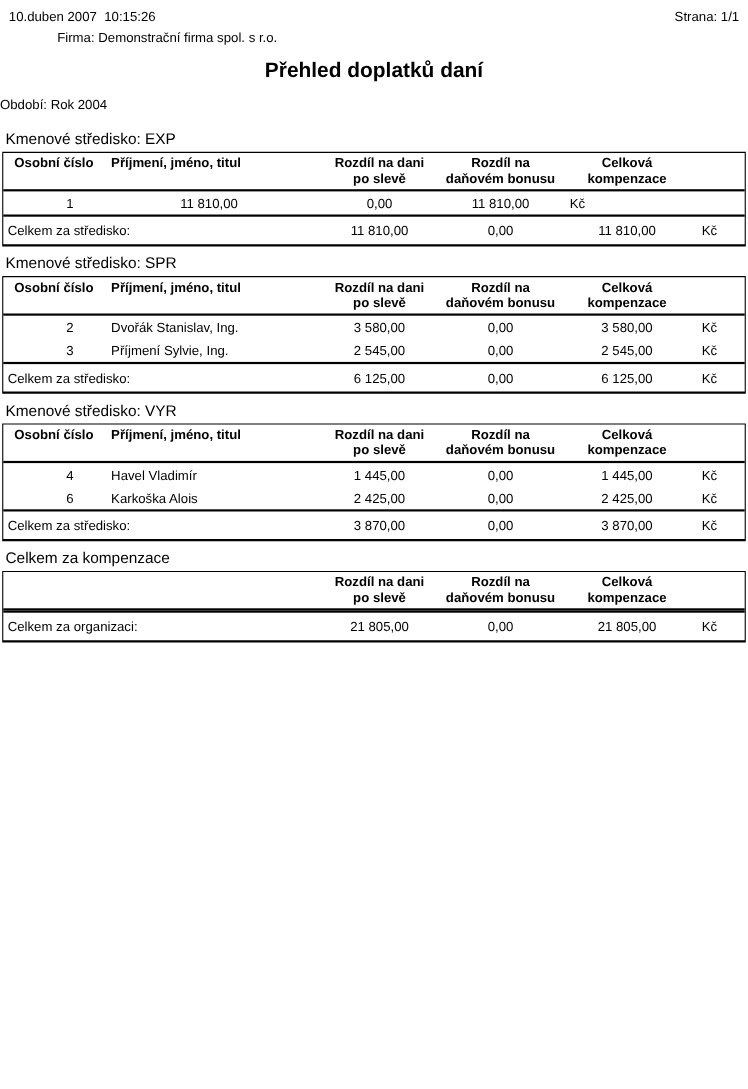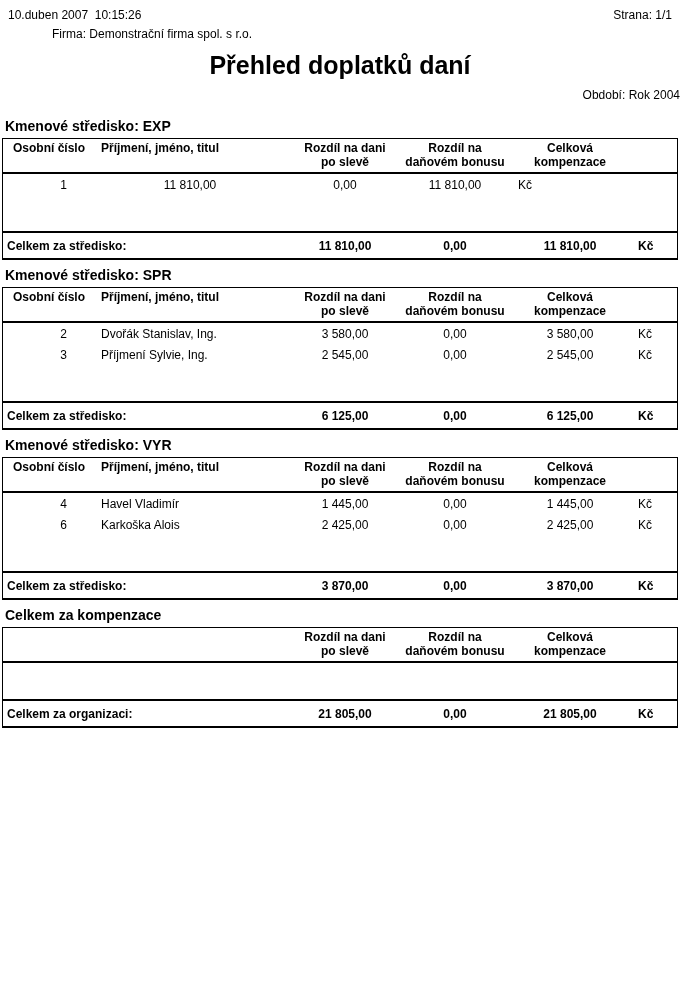--- a/index.html
+++ b/index.html
@@ -6,37 +6,37 @@
   .page {
     width: 680px; height: 948px;
     background: #ffffff; color: #000000;
     font-family: "Liberation Sans", "DejaVu Sans", sans-serif;
     box-sizing: border-box; padding-top: 8px;
     overflow: hidden;
   }
   .meta { font-size: 12px; padding: 0 8px; }
   .meta-top { display: flex; justify-content: space-between; white-space: pre; }
   .company { margin-top: 5px; white-space: pre; margin-left: 44px; }
-  .title { font-size: 25px; line-height: 26px; font-weight: bold; text-align: center; margin-top: 11px; }
-  .period { font-size: 12px; text-align: right; margin-top: 10px; }
-
-  .section-heading { font-size: 14px; line-height: 16px; margin: 7px 0 4px 0; padding-left: 5px; font-weight: bold; }
+  .title { font-size: 19px; line-height: 26px; font-weight: bold; text-align: center; margin-top: 11px; }
+  .period { font-size: 12px; text-align: left; margin-top: 10px; }
+
+  .section-heading { font-size: 14px; line-height: 16px; margin: 7px 0 4px 0; padding-left: 5px; }
   .section-first .section-heading { margin-top: 16px; }
 
   .tbox { margin: 0 2px; border: 1px solid #000; border-bottom-width: 2px; }
   .grid { display: grid; grid-template-columns: 88px 200px 110px 110px 120px 1fr; font-size: 12px; }
   .thead { font-weight: bold; border-bottom: 2px solid #000; padding: 2px 0 3px 0; line-height: 14px; }
   .thead .cell { white-space: nowrap; overflow: visible; }
   .c-id-h { padding-left: 10px; }
   .c-name { padding-left: 10px; white-space: nowrap; }
   .num { text-align: center; padding-right: 2px; white-space: nowrap; }
   .c-id-v { text-align: right; padding-right: 24px; }
   .c-cur { padding-left: 7px; white-space: nowrap; }
   .row { height: 21px; align-items: center; }
-  .trow { height: 25px; align-items: center; border-top: 2px solid #000; font-weight: bold; margin-top: 36px; }
+  .trow { height: 25px; align-items: center; border-top: 2px solid #000; font-weight: normal; }
   .t-label { grid-column: 1 / 3; padding-left: 4px; white-space: nowrap; }
 </style>
 </head>
 <body>
 
 <div class="page">
 
   <div class="meta">
     <div class="meta-top">
       <span>10.duben 2007  10:15:26</span>

